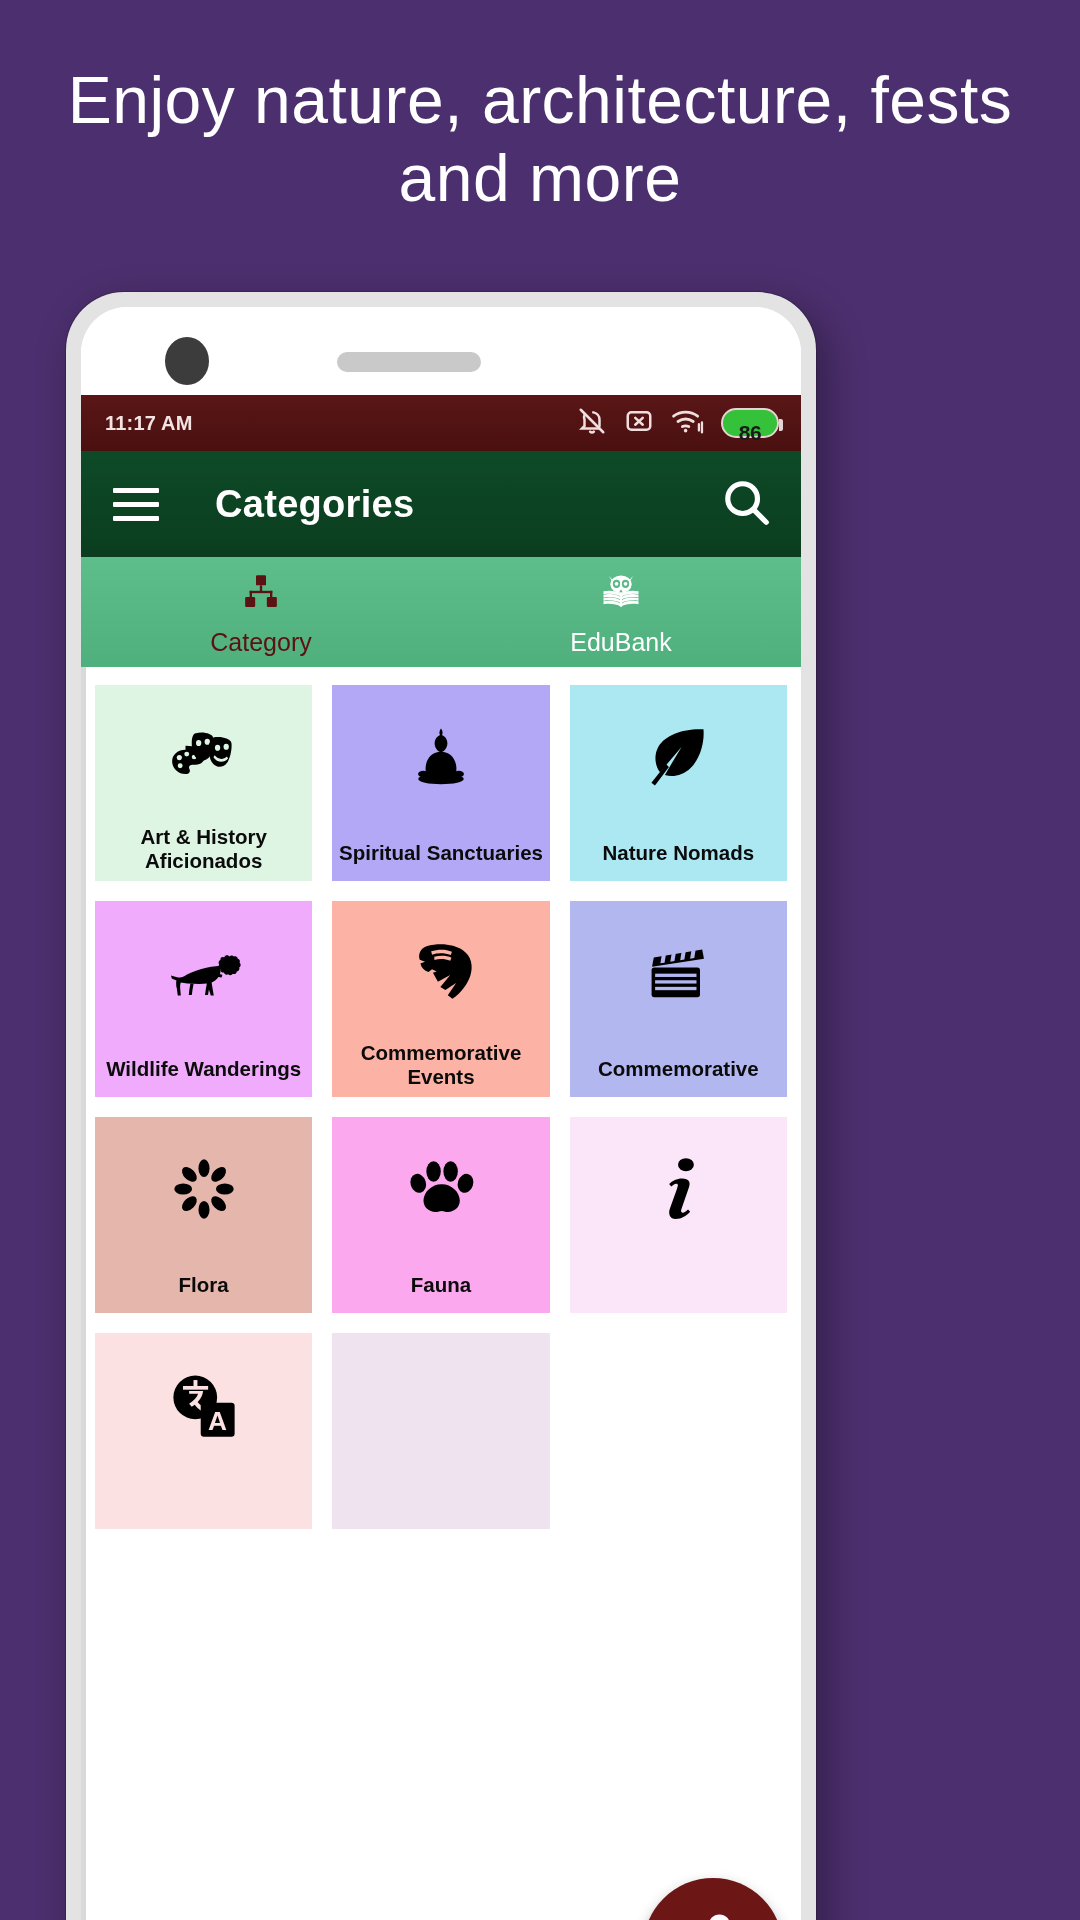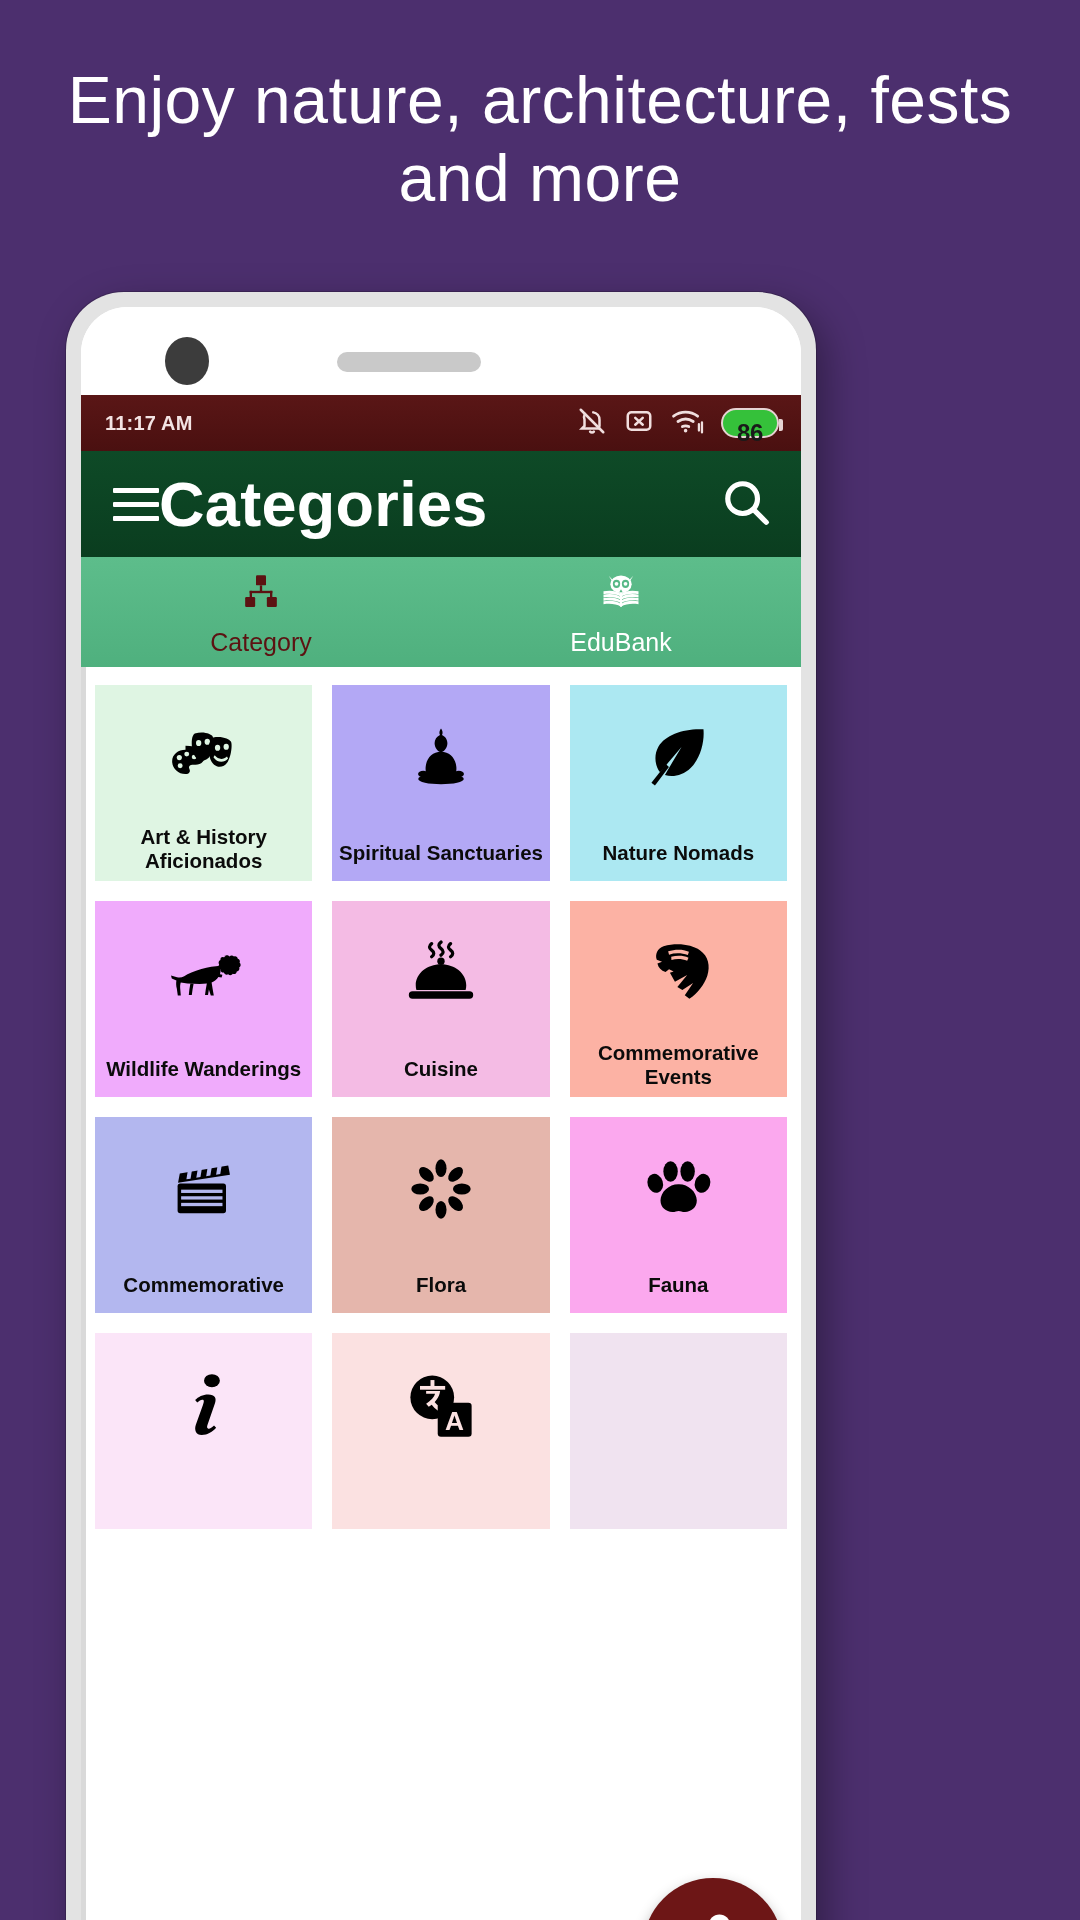--- a/index.html
+++ b/index.html
@@ -96,43 +96,44 @@
     position: relative;
   }
   .battery::after {
     content: "";
     position: absolute; right: -6px; top: 9px;
     width: 4px; height: 12px;
     background: #e6d3d3;
     border-radius: 0 2px 2px 0;
   }
   .battery span {
-    font-size: 24px; font-weight: 700; color: #1a1a1a;
+    font-size: 21px; font-weight: 700; color: #1a1a1a;
     letter-spacing: -0.4px;
     margin-top: 20px;
   }
 
   
   .appbar {
     height: 106px;
     background: #0c4423;
     background: linear-gradient(180deg,#0e4a27 0%,#0a3d1f 100%);
     display: flex;
     align-items: center;
     padding: 0 28px 0 32px;
   }
   .hamburger { width: 46px; }
   .hamburger i {
     display: block; height: 5px; background: #fff;
     margin: 9px 0; border-radius: 1px;
   }
   .appbar-title {
     color: #fff;
-    font-size: 63px;
+    font-size: 38px;
     font-weight: 700;
+    margin-left: 56px;
     letter-spacing: .3px;
   }
   .search-btn { margin-left: auto; }
 
   
   .tabs {
     height: 110px;
     background: #56b886;
     background: linear-gradient(180deg,#5dbd8b 0%,#4fb07e 100%);
     display: flex;
@@ -360,35 +361,20 @@
               <path d="M29 3.4c1.4-.6 2.2-.3 2.7.3.7-.7 1.7-.6 2.3.1.8-.4 1.8.1 1.9 1.1.9.2 1.3 1.2.9 2 .8.6.7 1.8-.2 2.3.4.9-.2 1.9-1.2 2-.1 1-1.1 1.6-2 1.2-.5.8-1.7.9-2.3.2-.8.5-1.9.1-2.2-.8-1 .1-1.8-.7-1.7-1.7-.9-.4-1.2-1.5-.6-2.3-.6-.8-.3-1.9.6-2.3-.1-1 .7-1.8 1.8-1.3.3-.5.8-.8 1.3-.8z"></path>
               <ellipse cx="30.3" cy="7.8" rx="3.6" ry="3.4"></ellipse>
               <path d="M27 8.4c-2.5.2-6 .6-9.3 1.6-3.8 1.1-6.6 2.4-8.6 3.6-1.2.7-2.4.8-3.6.5l-3-.8.4 1.5 2.3.9c-.2 1.2-.2 2.6.2 4l.5 3.5h1.5l-.3-3.5c-.1-1.2 0-2.2.3-3l3.3.6 6.1.2 3.7-.3.9 2.9 1 3.1h1.5l-.6-3.3-.5-3.1c1.4-.7 2.6-1.6 3.4-2.8l1.6.3.4-1.4-1.2-.3c.2-.7.3-1.5.3-2.4z"></path>
               <path d="M20.5 16.8l-.6 3.3-.4 2.9h1.5l.5-3 .6-3z"></path>
               <path d="M12.2 17.3l-.5 2.8-.3 2.9h1.5l.4-2.9.5-2.7z"></path>
             </svg>
           </div>
           <div class="card-label">Wildlife Wanderings</div>
         </div>
 
-        <div class="card" style="background:#f4bbe4">
-          <div class="card-icon">
-            <svg width="74" height="66" viewBox="0 0 34 30" fill="none">
-              <g stroke="#000" stroke-width="1.5" stroke-linecap="round" fill="none">
-                <path d="M12.7 1.5c-1.3 1-1.3 2 0 3s1.3 2 0 3"></path>
-                <path d="M17 .8c-1.3 1-1.3 2 0 3s1.3 2 0 3"></path>
-                <path d="M21.4 1.5c-1.3 1-1.3 2 0 3s1.3 2 0 3"></path>
-              </g>
-              <circle cx="17" cy="9.6" r="1.7" fill="#000"></circle>
-              <path d="M17 11c-6.4 0-11.6 4.3-11.6 9.6 0 .8.1 1.5.3 2.2h22.6c.2-.7.3-1.4.3-2.2 0-5.3-5.2-9.6-11.6-9.6z" fill="#000"></path>
-              <rect x="2.2" y="23.4" width="29.6" height="3.4" rx="1.7" fill="#000"></rect>
-            </svg>
-          </div>
-          <div class="card-label">Cuisine</div>
-        </div>
 
         <div class="card" style="background:#fcb2a4">
           <div class="card-icon">
             <svg width="70" height="62" viewBox="0 0 32 28" fill="#000">
               <path d="M9.4 1.8c6.3-1.8 12.8-.8 16.6 1.8 3.9 2.7 4.8 7.2 3.4 11.6-1.3 4-4.5 8-8.2 10.6l-2.1-1.6 3.8-5.6-4.9 3.2-2.3-1.4 4.5-5.5-5.6 3.1-2.3-4.1 1.7-.6-2.1-1-1.6 1.2c-2-.6-3.3-2-3.7-3.9l2.1-.8-2.4-.9C5.4 5.7 6.6 2.6 9.4 1.8z"></path>
               <path d="M11.5 4.1c3.2-1 6.8-1 9.5.2l-.5 1.5c-2.8-1-6-1-8.6-.2z" fill="#fcb2a4"></path>
               <path d="M12.9 6.6c2.7-.7 5.6-.6 7.9.4l-.6 1.4c-2.2-.9-4.8-1-7.2-.4z" fill="#fcb2a4"></path>
             </svg>
           </div>
           <div class="card-label two-line">Commemorative Events</div>

